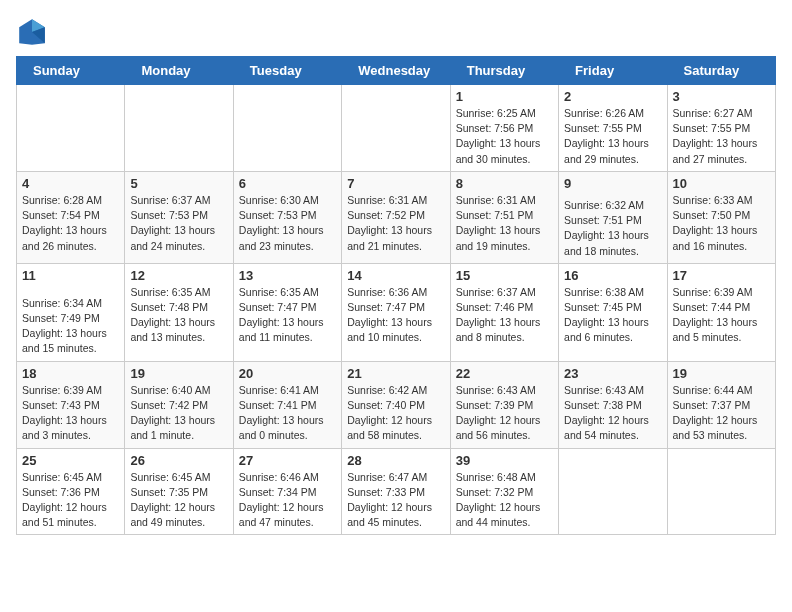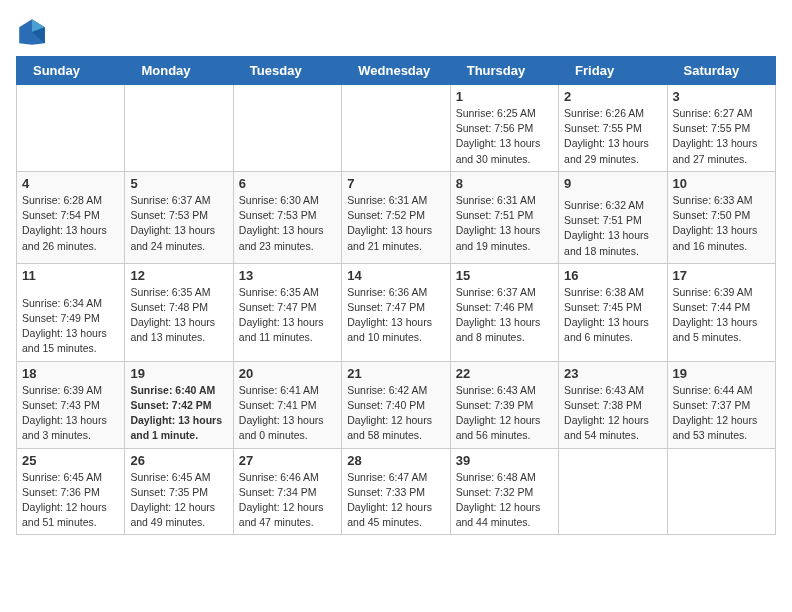--- a/index.html
+++ b/index.html
@@ -258,21 +258,21 @@
       <tr>
         <td>
           <span class="day-number">18</span>
           <div class="day-info" style="white-space: pre-line;">Sunrise: 6:39 AM
 Sunset: 7:43 PM
 Daylight: 13 hours
 and 3 minutes.</div>
         </td>
         <td>
           <span class="day-number">19</span>
-          <div class="day-info" style="white-space: pre-line; font-weight: bold;">Sunrise: 6:40 AM
+          <div class="day-info" style="white-space: pre-line;">Sunrise: 6:40 AM
 Sunset: 7:42 PM
 Daylight: 13 hours
 and 1 minute.</div>
         </td>
         <td>
           <span class="day-number">20</span>
           <div class="day-info" style="white-space: pre-line;">Sunrise: 6:41 AM
 Sunset: 7:41 PM
 Daylight: 13 hours
 and 0 minutes.</div>

